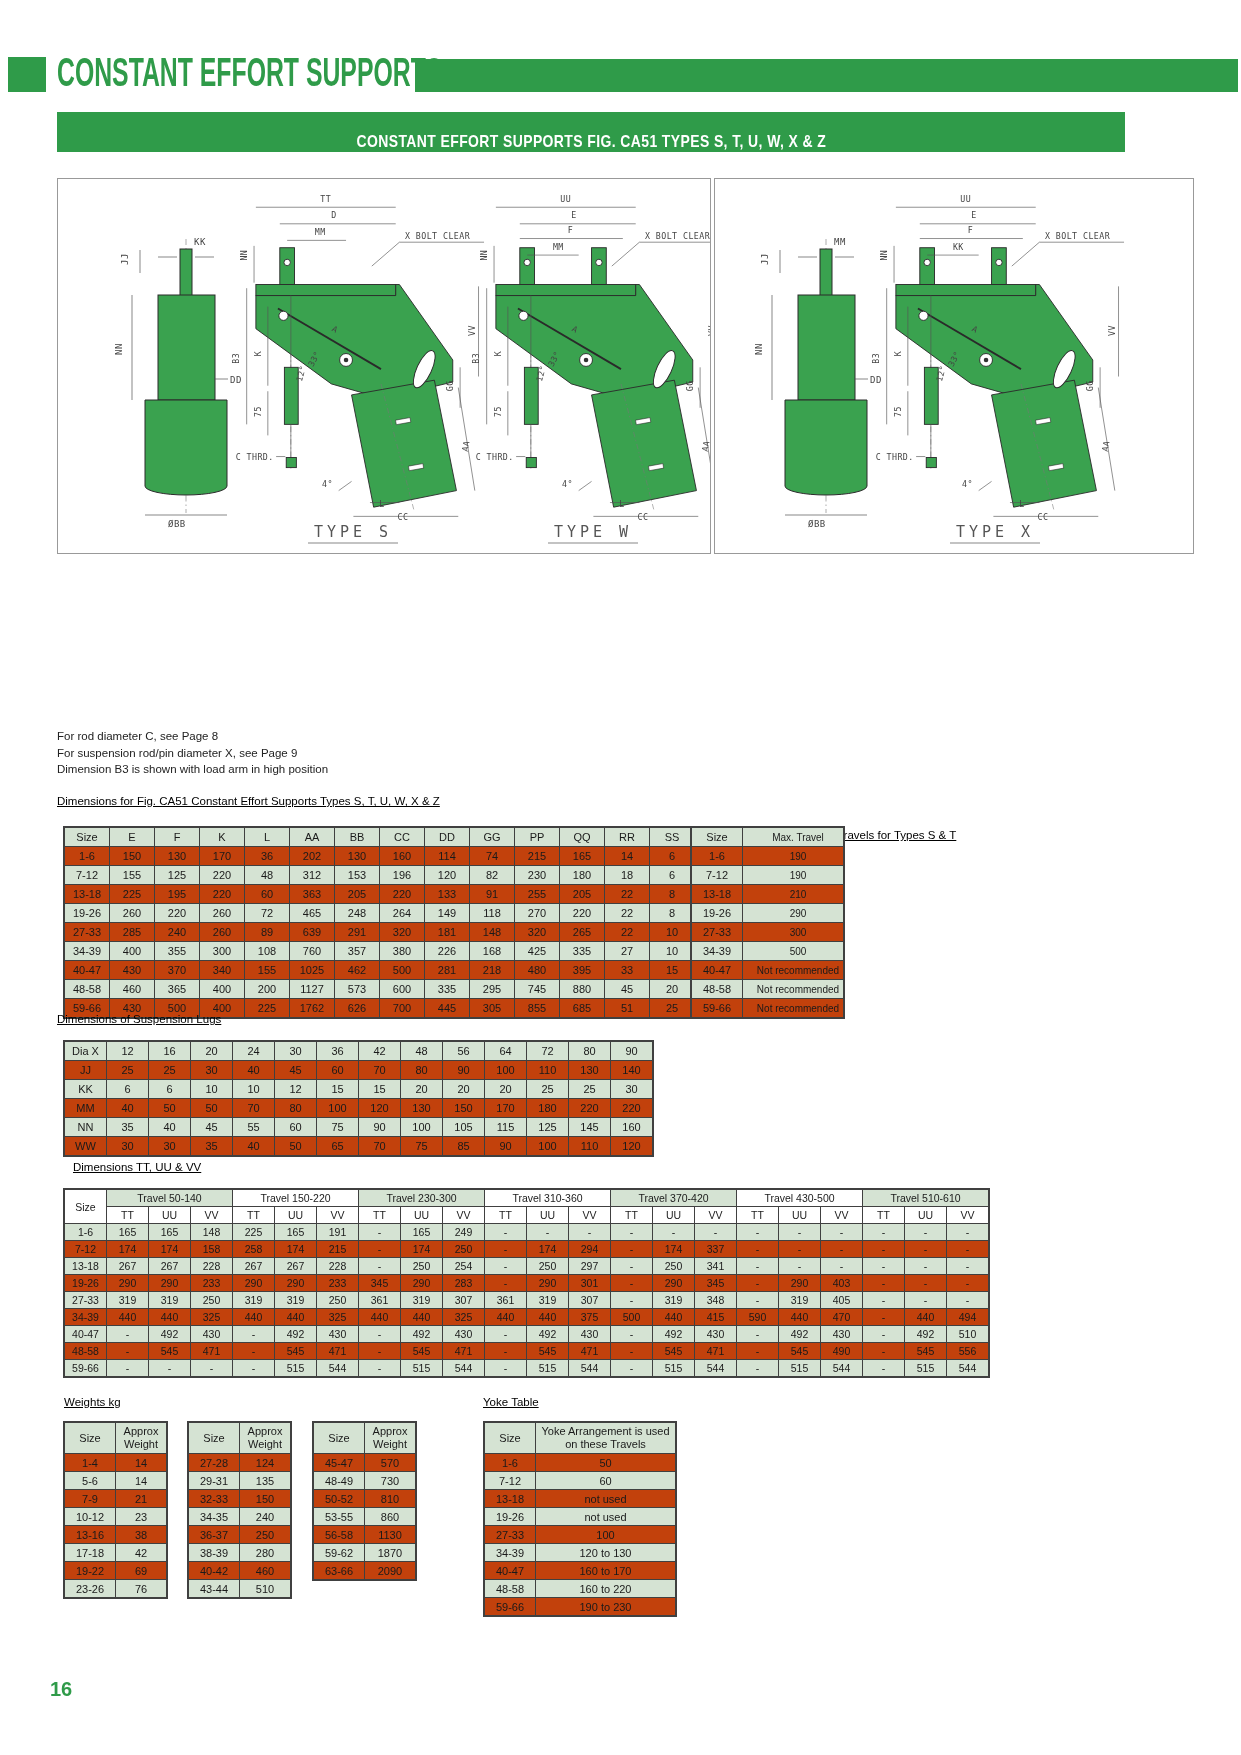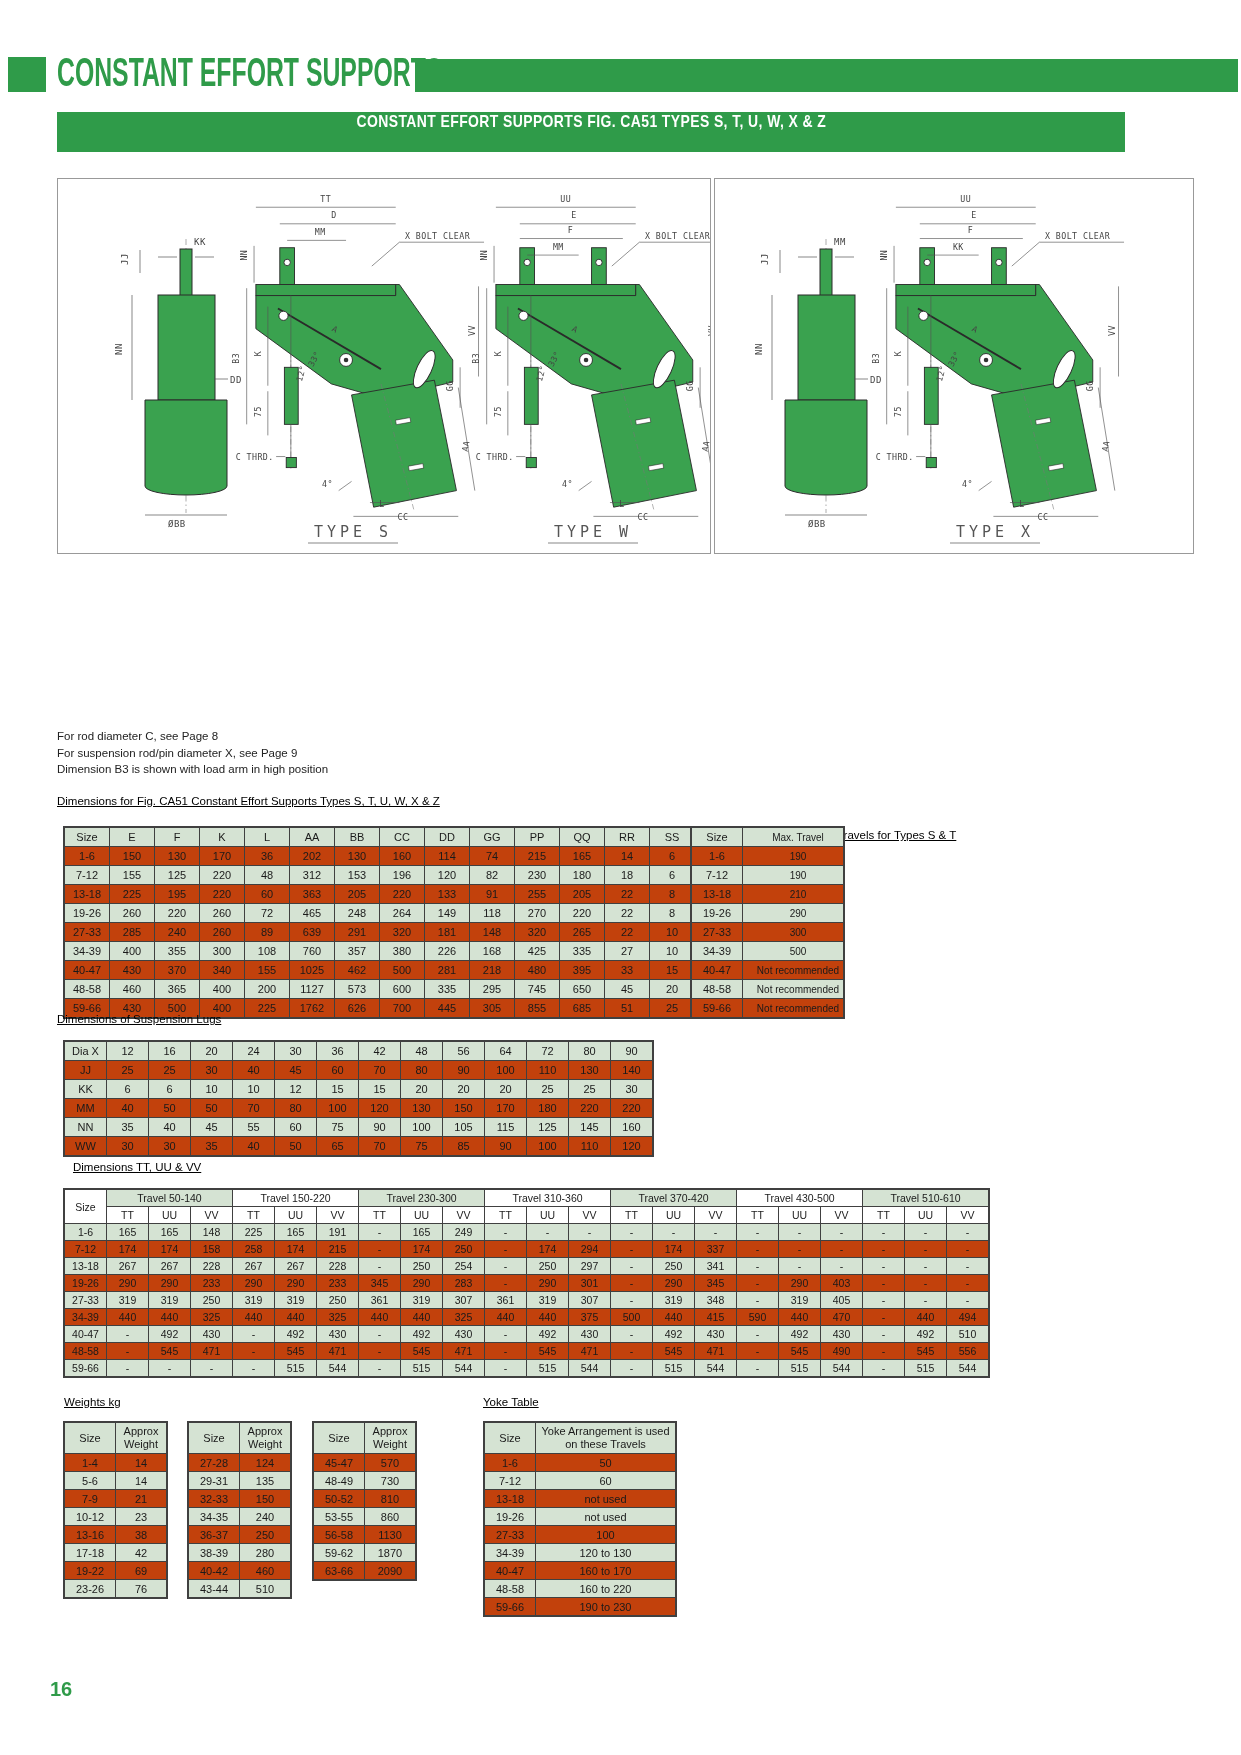--- a/index.html
+++ b/index.html
@@ -5,21 +5,21 @@
   html,body{margin:0;padding:0;background:#fff;}
   .sheet{position:relative;width:1241px;height:1755px;background:#fff;overflow:hidden;
          font-family:"Liberation Sans",sans-serif;color:#1a1a1a;}
   .abs{position:absolute;}
 
   
   .green-sq{left:8px;top:57px;width:38px;height:35px;background:#2f9b49;}
   .page-title{left:57px;top:50px;font-size:40px;font-weight:bold;color:#2f9b49;
               transform:scaleX(0.62);transform-origin:left center;white-space:nowrap;letter-spacing:0px;}
   .title-bar{left:415px;top:59px;width:823px;height:33px;background:#2f9b49;}
-  .banner{left:57px;top:112px;width:1068px;height:40px;background:#2f9b49;display:flex;align-items:flex-start;justify-content:center;}
+  .banner{left:57px;top:112px;width:1068px;height:40px;background:#2f9b49;display:flex;align-items:flex-end;justify-content:center;}
   .banner span{color:#fff;font-weight:bold;font-size:17px;white-space:nowrap;transform:scaleX(0.82);letter-spacing:0.5px;}
 
   
   .panel{position:absolute;border:1px solid #999;background:#fff;}
   .gfill{fill:#3aa24f;stroke:#2a2a2a;stroke-width:1;}
   .hole{fill:#fff;stroke:#2a2a2a;stroke-width:1;}
   .pivot{fill:#fff;stroke:#2a2a2a;stroke-width:1;}
   .arm{stroke:#2a2a2a;stroke-width:2;}
   .dim{stroke:#555;stroke-width:0.7;fill:none;}
   .cline{stroke:#777;stroke-width:0.6;stroke-dasharray:6 3 1.5 3;fill:none;}
@@ -404,21 +404,21 @@
           <td>460</td>
           <td>365</td>
           <td>400</td>
           <td>200</td>
           <td>1127</td>
           <td>573</td>
           <td>600</td>
           <td>335</td>
           <td>295</td>
           <td>745</td>
-          <td>650</td>
+          <td>880</td>
           <td>45</td>
           <td>20</td>
         </tr>
         <tr>
           <td>59-66</td>
           <td>430</td>
           <td>500</td>
           <td>400</td>
           <td>225</td>
           <td>1762</td>

